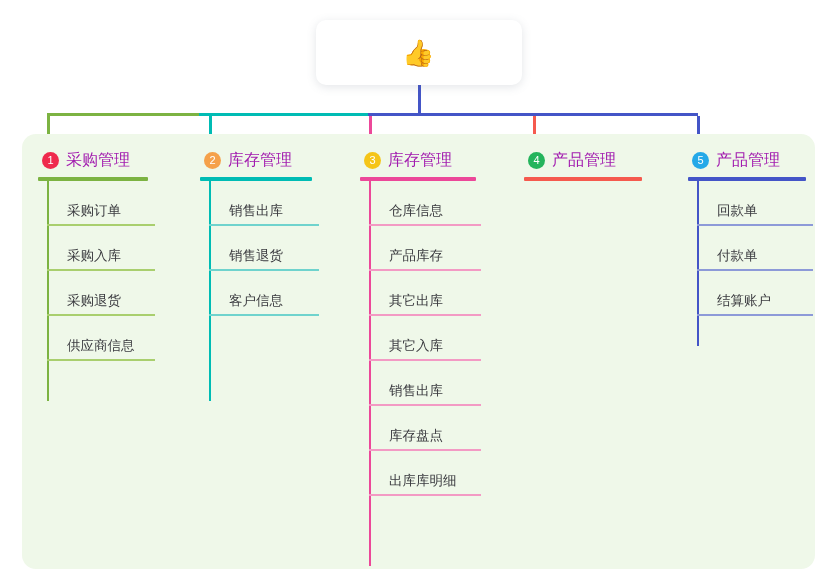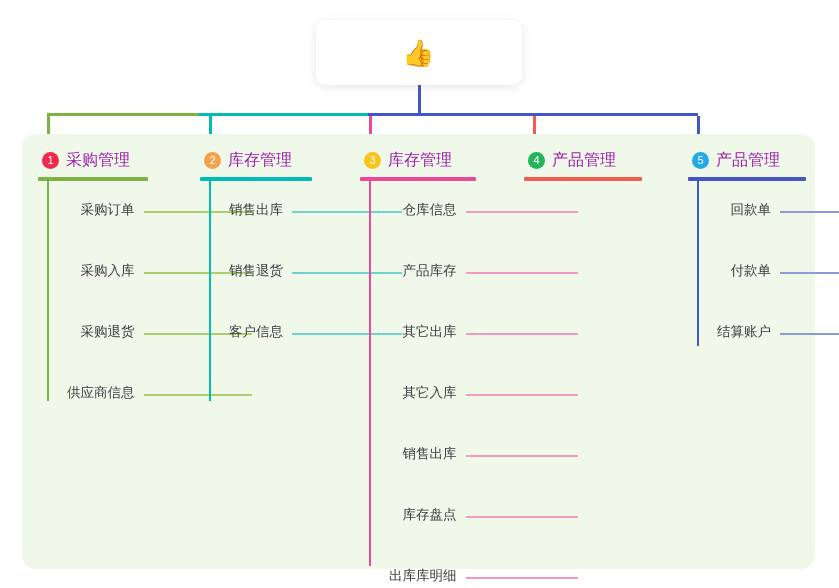--- a/index.html
+++ b/index.html
@@ -67,22 +67,22 @@
   .col-title{font-size:16px;color:#a21caf;}
   .head-rule{height:4px;margin-top:5px;border-radius:1px;}
 
   
   .leaves{position:relative;margin-top:0;}
   .spine{
     position:absolute;left:9px;top:0;width:2px;
   }
   .leaf{
     position:relative;
-    height:61px;
-    display:flex;justify-content:flex-end;align-items:center;
+    height:45px;
+    display:flex;flex-direction:column;justify-content:flex-end;
   }
   .leaf-label{
     font-size:13.5px;color:#3a3a3f;
     padding-left:29px;
     white-space:nowrap;
     margin-bottom:4px;
   }
   .leaf-rule{
     height:2px;margin-left:9px;
   }

